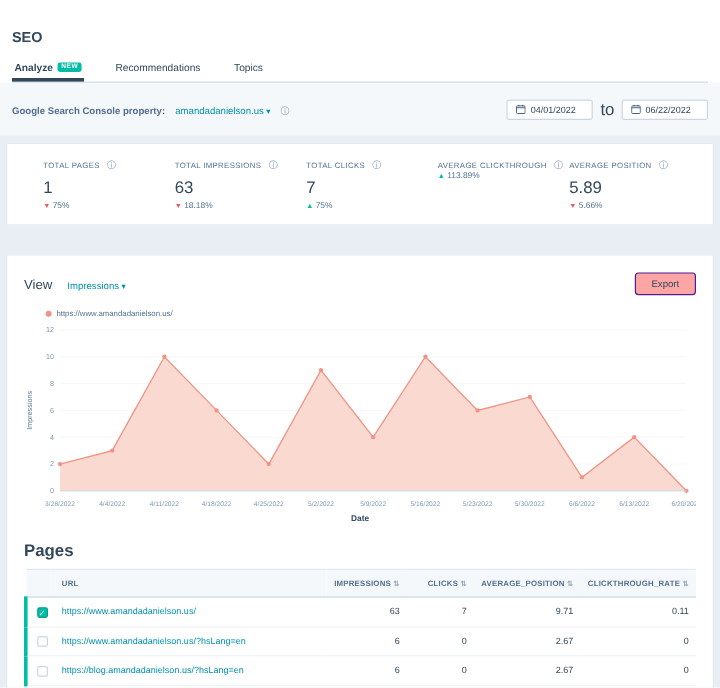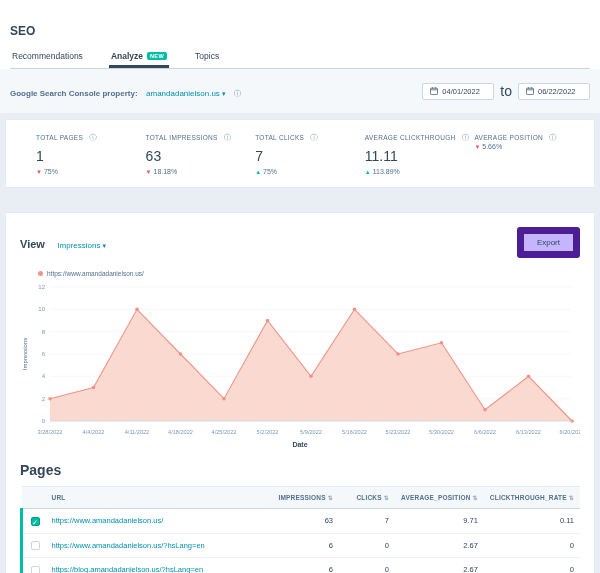--- a/index.html
+++ b/index.html
@@ -26,23 +26,23 @@
   .metrics-row { display:flex; }
   .metric { flex:1; }
   .m-label { font-size:6.5px; color:#516f90; letter-spacing:.3px; }
   .m-value { font-size:14px; color:#33475b; margin:5px 0 4px; }
   .m-delta { font-size:7px; color:#516f90; }
   .m-delta .down { color:#f2545b; font-size:6px; }
   .m-delta .up { color:#00bda5; font-size:6px; }
 
   .main-card { background:#fff; border:1px solid #e3eaf2; margin:24px 5px 0; padding:14px 14px 0; height:378px; }
   .view-header { display:flex; justify-content:space-between; align-items:center; }
-  .view-title { font-size:11px; font-weight:700; color:#33475b; margin-right:8px; }
+  .view-title { font-size:11px; font-weight:400; color:#33475b; margin-right:8px; }
   .view-select { font-size:8px; color:#0091ae; text-decoration:none; cursor:pointer; }
-  .export-btn { background:#c4b5fd; border:7px solid #4c1d95; border-radius:3px; color:#33475b; font-size:8px; font-family:"Liberation Sans",sans-serif; padding:4px 13px; cursor:pointer; }
+  .export-btn { background:#fca5a5; border:1px solid #4c1d95; border-radius:3px; color:#33475b; font-size:8px; font-family:"Liberation Sans",sans-serif; padding:4px 13px; cursor:pointer; }
   .legend { display:flex; align-items:center; gap:4px; margin:12px 0 4px 18px; }
   .legend-dot { width:5px; height:5px; border-radius:50%; background:#f09384; }
   .legend-label { font-size:6.5px; color:#516f90; }
   #chart-svg { display:block; }
   .xlabel { text-align:center; font-size:7px; font-weight:700; color:#33475b; margin-top:0px; }
 
   .pages-title { font-size:14px; font-weight:700; color:#33475b; margin:14px 0 8px; }
   .pages-table { width:100%; border-collapse:collapse; }
   .pages-table th { background:#f5f8fa; font-size:6.5px; color:#516f90; font-weight:700; letter-spacing:.2px; text-align:right; padding:7px 6px; border-top:1px solid #e3eaf2; border-bottom:1px solid #cbd6e2; white-space:nowrap; }
   .pages-table th.url-col { text-align:left; }
@@ -57,26 +57,26 @@
   .col-imp { width:66px; } .col-clk { width:56px; } .col-pos { width:86px; } .col-ctr { width:96px; }
 </style>
 </head>
 <body>
 
 <div class="app">
 
   <div class="topbar">
     <div class="page-title">SEO</div>
     <div class="tabs">
-        <div class="tab">
-          <span>Recommendations</span>
-        </div>
         <div class="tab active">
           <span>Analyze</span>
           <span class="badge">NEW</span>
+        </div>
+        <div class="tab">
+          <span>Recommendations</span>
         </div>
         <div class="tab">
           <span>Topics</span>
         </div>
       </div>
   </div>
 
   <div class="property-band">
     <div class="prop-left">
       <span class="prop-label">Google Search Console property:</span>
@@ -118,25 +118,25 @@
           <div class="m-value">63</div>
           <div class="m-delta"><span class="down">▼</span> 18.18%</div>
         </div>
         <div class="metric">
           <div class="m-label">TOTAL CLICKS <span class="info">ⓘ</span></div>
           <div class="m-value">7</div>
           <div class="m-delta"><span class="up">▲</span> 75%</div>
         </div>
         <div class="metric">
           <div class="m-label">AVERAGE CLICKTHROUGH <span class="info">ⓘ</span></div>
-          <div class="m-value">11.11</div>
           <div class="m-delta"><span class="up">▲</span> 113.89%</div>
         </div>
         <div class="metric">
           <div class="m-label">AVERAGE POSITION <span class="info">ⓘ</span></div>
+          <div class="m-value">5.89</div>
           <div class="m-delta"><span class="down">▼</span> 5.66%</div>
         </div>
       </div>
   </div>
 
   <div class="main-card">
     <div class="view-header">
       <div class="view-left">
         <span class="view-title">View</span>
         <a class="view-select"><span>Impressions</span><span class="caret">▾</span></a>

